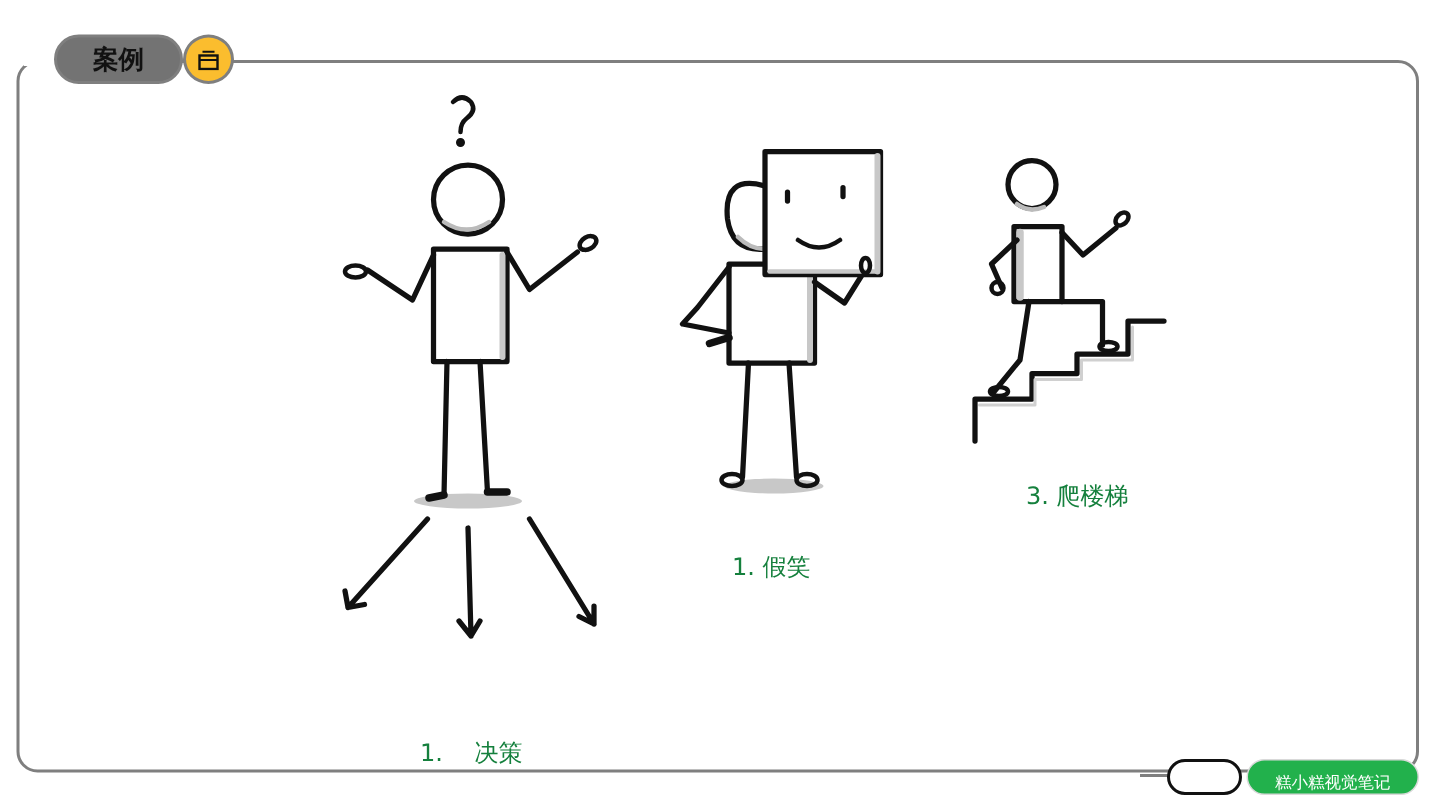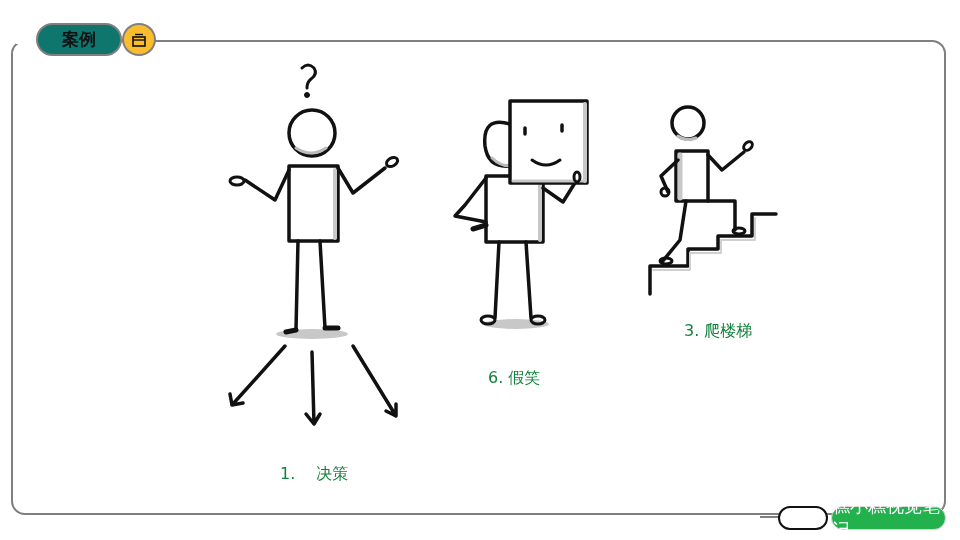--- a/index.html
+++ b/index.html
@@ -7,42 +7,42 @@
       width: 960px; height: 540px; position: relative; overflow: hidden;
       background: #ffffff;
       font-family: "DejaVu Sans", "Liberation Sans", sans-serif;
     }
     .frame {
       position: absolute; left: 11px; top: 40px; width: 935px; height: 475px;
       border: 2px solid #7f7f7f; border-radius: 14px; box-sizing: border-box;
     }
     .tag {
       position: absolute; left: 36px; top: 23px; width: 86px; height: 33px;
-      background: #0f766e; border: 2px solid #7f7f7f; border-radius: 17px;
+      background: #737373; border: 2px solid #7f7f7f; border-radius: 17px;
       box-sizing: border-box; display: flex; align-items: center; justify-content: center;
       font-weight: bold; font-size: 17px; color: #111;
     }
     .tag-icon {
       position: absolute; left: 122px; top: 23px; width: 34px; height: 33px;
       background: #fbbd2e; border: 2px solid #7f7f7f; border-radius: 50%;
       box-sizing: border-box; display: flex; align-items: center; justify-content: center;
     }
     .tag-gapfill { position:absolute; left: 16px; top: 38px; width: 22px; height: 6px; background:#fff; }
     .caption {
       position: absolute; font-size: 16px; color: #15803d;
       font-family: "DejaVu Sans", "Liberation Sans", sans-serif;
     }
     .footer-pill {
       position: absolute; left: 778px; top: 506px; width: 50px; height: 24px;
       border: 2px solid #111; border-radius: 12px; box-sizing: border-box; background: #fff;
     }
     .footer-brand {
       position: absolute; left: 831px; top: 506px; width: 115px; height: 24px;
       background: #22b14c; border-radius: 12px; border: 1px solid #d9d9d9; box-sizing: border-box;
-      color: #fff; font-size: 18px; display: flex; align-items: center; justify-content: center;
+      color: #fff; font-size: 11px; display: flex; align-items: flex-end; justify-content: center;
     }
     .footer-line { position:absolute; left: 760px; top: 516px; width: 20px; height: 2px; background:#7f7f7f; }
     svg.art { position: absolute; left: 0; top: 0; }
   </style>
 </head>
 <body>
 
 <div class="frame"></div>
 <div class="tag-gapfill"></div>
 <div class="tag">
@@ -113,21 +113,21 @@
       <path d="M686 201 L680 240 L662 262" stroke-width="3.5"></path>
       <path d="M708 201 L735 201 L735 230" stroke-width="3.5"></path>
       <ellipse cx="666" cy="261" rx="6" ry="3" stroke-width="3"></ellipse>
       <ellipse cx="739" cy="231" rx="6" ry="3" stroke-width="3"></ellipse>
       <path d="M650 294 L650 266 L688 266 L688 249 L718 249 L718 236 L752 236 L752 214 L776 214" stroke-width="3.5"></path>
       <path d="M653 270 L690 270 L690 253 L721 253 L721 240 L755 240 L755 218" stroke="#d0d0d0" stroke-width="2"></path>
     </g>
   </g>
 </svg>
 
-<div class="caption" style="left:280px; top:464px;">1.　 决策</div>
-<div class="caption" style="left:488px; top:368px;">6. 假笑</div>
+<div class="caption" style="left:280px; top:492px;">1.　 决策</div>
+<div class="caption" style="left:488px; top:368px;">1. 假笑</div>
 <div class="caption" style="left:684px; top:321px;">3. 爬楼梯</div>
 
 <div class="footer-line"></div>
 <div class="footer-pill"></div>
 <div class="footer-brand">
   <span>糕小糕视觉笔记</span>
 </div>
 
 </body></html>

